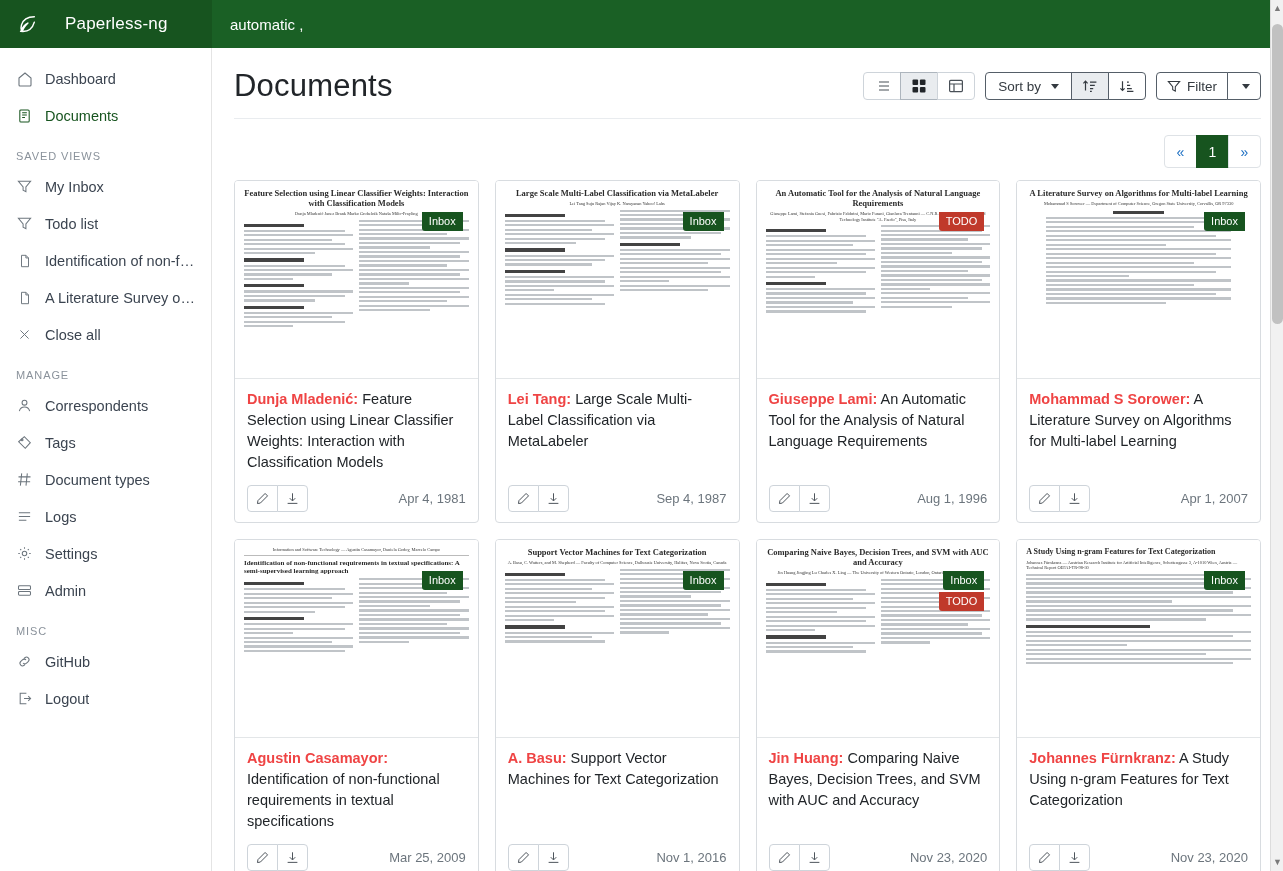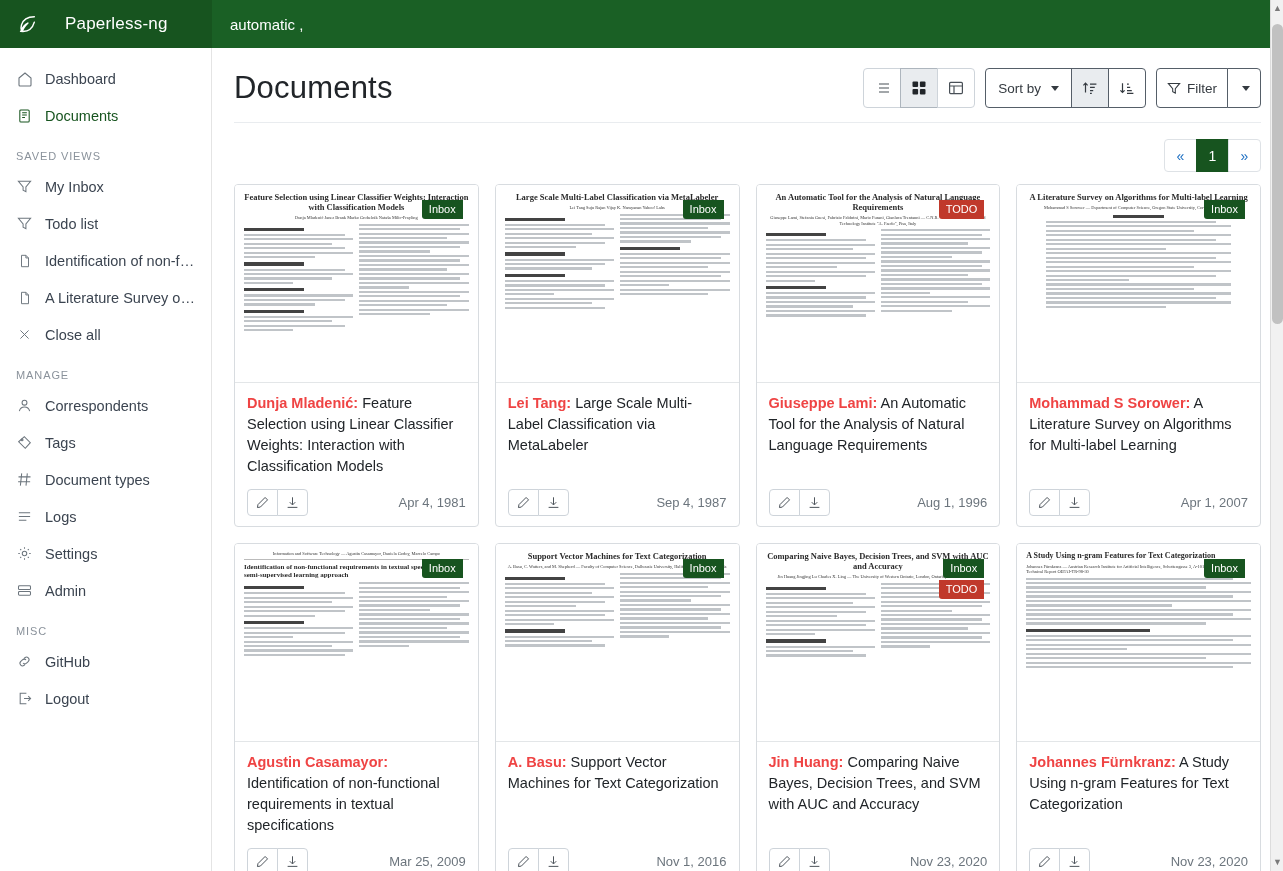--- a/index.html
+++ b/index.html
@@ -138,21 +138,21 @@
     align-items: center;
     gap: 10px;
   }
   .btn-group {
     display: flex;
   }
   .btn {
     border: 1px solid #ced4da;
     background: #ffffff;
     color: #495057;
-    height: 40px;
+    height: 28px;
     display: inline-flex;
     align-items: center;
     justify-content: center;
     gap: 6px;
     padding: 0 10px;
     font-size: 13.5px;
     cursor: pointer;
   }
   .btn-group .btn { border-radius: 0; margin-left: -1px; }
   .btn-group .btn:first-child { border-radius: 4px 0 0 4px; margin-left: 0; }
@@ -267,21 +267,21 @@
   .ph.s45 { width: 45%; }
   .ph.hd {
     height: 3.2px;
     background: #222;
     opacity: .85;
     width: 55%;
     margin: 4px 0 3px 0;
   }
   .badges {
     position: absolute;
-    top: 0; right: 0;
+    top: 16px; right: 0;
     display: flex;
     flex-direction: column;
     align-items: flex-end;
     gap: 2px;
     padding: 15px;
   }
   .badge {
     font-family: "Liberation Sans", sans-serif;
     font-size: 11px;
     line-height: 1;

